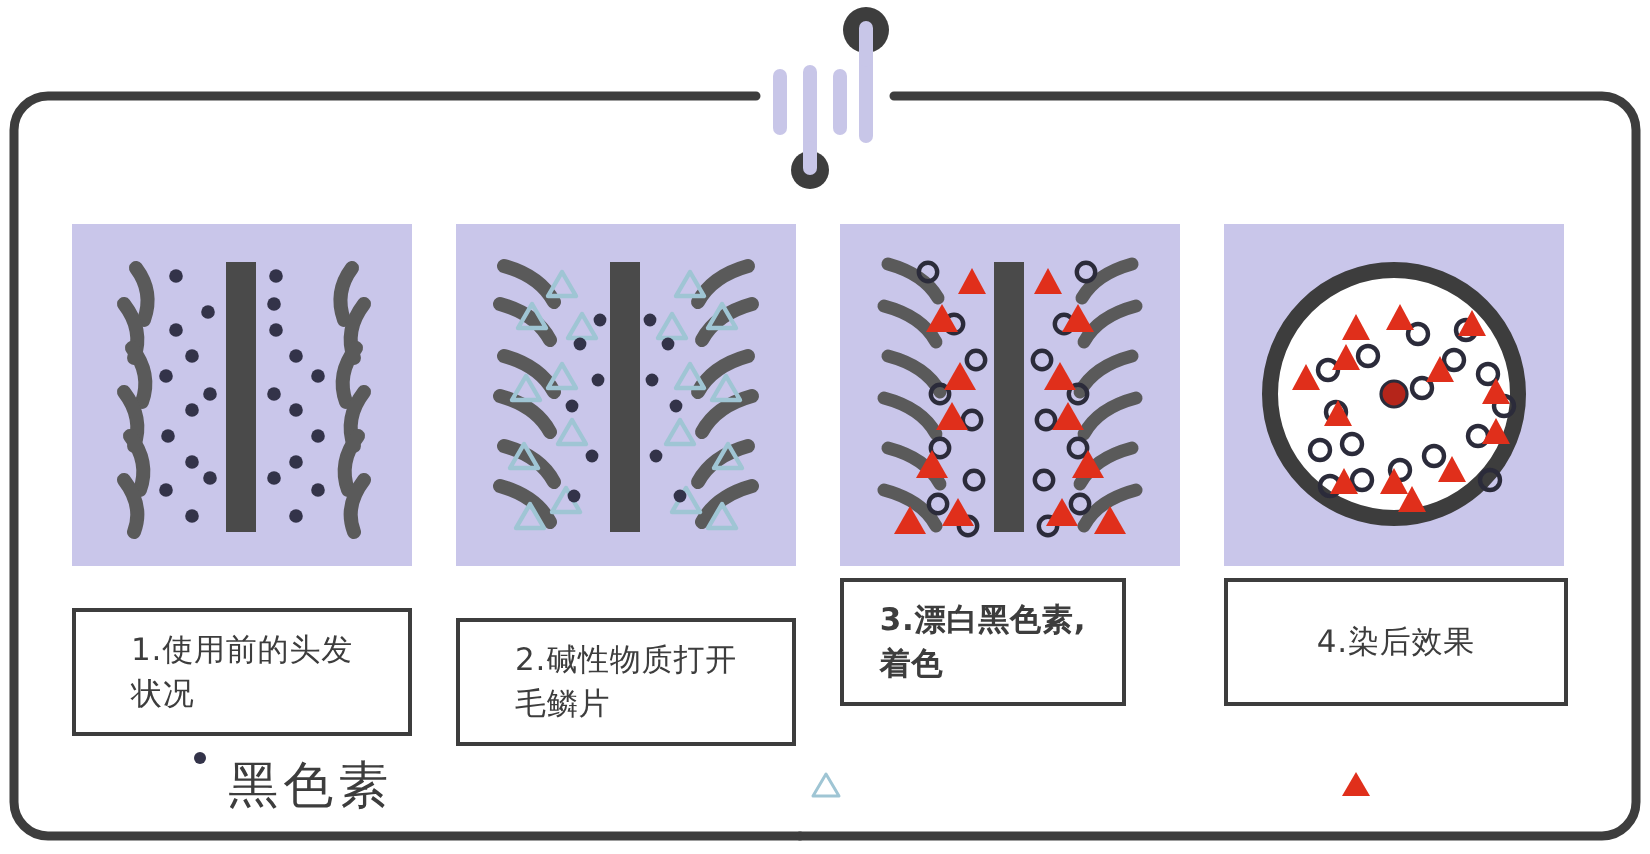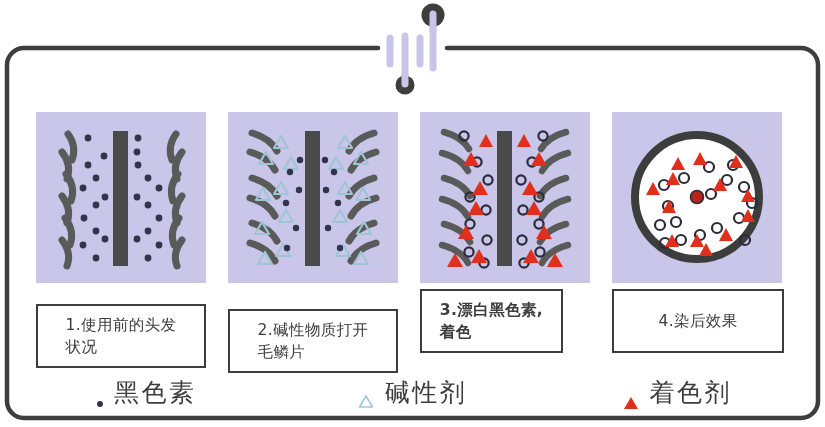--- a/index.html
+++ b/index.html
@@ -25,21 +25,21 @@
     letter-spacing:.4px;white-space:pre-line;text-align:left;
     font-family:"DejaVu Sans","Liberation Sans",sans-serif;
   }
   .cap-box.center .cap-text{}
 
   .legend-row{
     position:absolute;left:14px;top:368px;width:797px;height:48px;
     display:flex;align-items:center;
   }
   .legend-item{
-    flex:1 1 0;display:flex;align-items:flex-end;justify-content:center;gap:11px;
+    flex:1 1 0;display:flex;align-items:flex-start;justify-content:center;gap:11px;
   }
   .legend-label{
     font-size:25px;color:#3d3d3d;letter-spacing:2.5px;
     font-family:"DejaVu Sans","Liberation Sans",sans-serif;
   }
   .gl{display:inline-block;}
   .gl-dot{width:6px;height:6px;border-radius:50%;background:#333349;margin-bottom:2px;}
   .gl-circle{width:9px;height:9px;border-radius:50%;border:1.6px solid #333349;box-sizing:border-box;}
   .gl-tri-red{
     width:0;height:0;border-left:7px solid transparent;border-right:7px solid transparent;
@@ -295,24 +295,22 @@
 
     <div class="legend-item">
       <span class="gl gl-dot"></span>
       <span class="legend-label">黑色素</span>
     </div>
 
     <div class="legend-item">
       <svg width="16" height="15" viewBox="0 0 16 15">
         <polygon points="8,2 14.5,13 1.5,13" fill="none" stroke="#9fc5d4" stroke-width="1.5" stroke-linejoin="round"></polygon>
       </svg>
-      <span class="legend-label">碱性剂</span>
     </div>
 
 
     <div class="legend-item">
       <span class="gl gl-tri-red"></span>
-      <span class="legend-label">着色剂</span>
     </div>
 
   </div>
 
 </div>
 
 </body></html>

